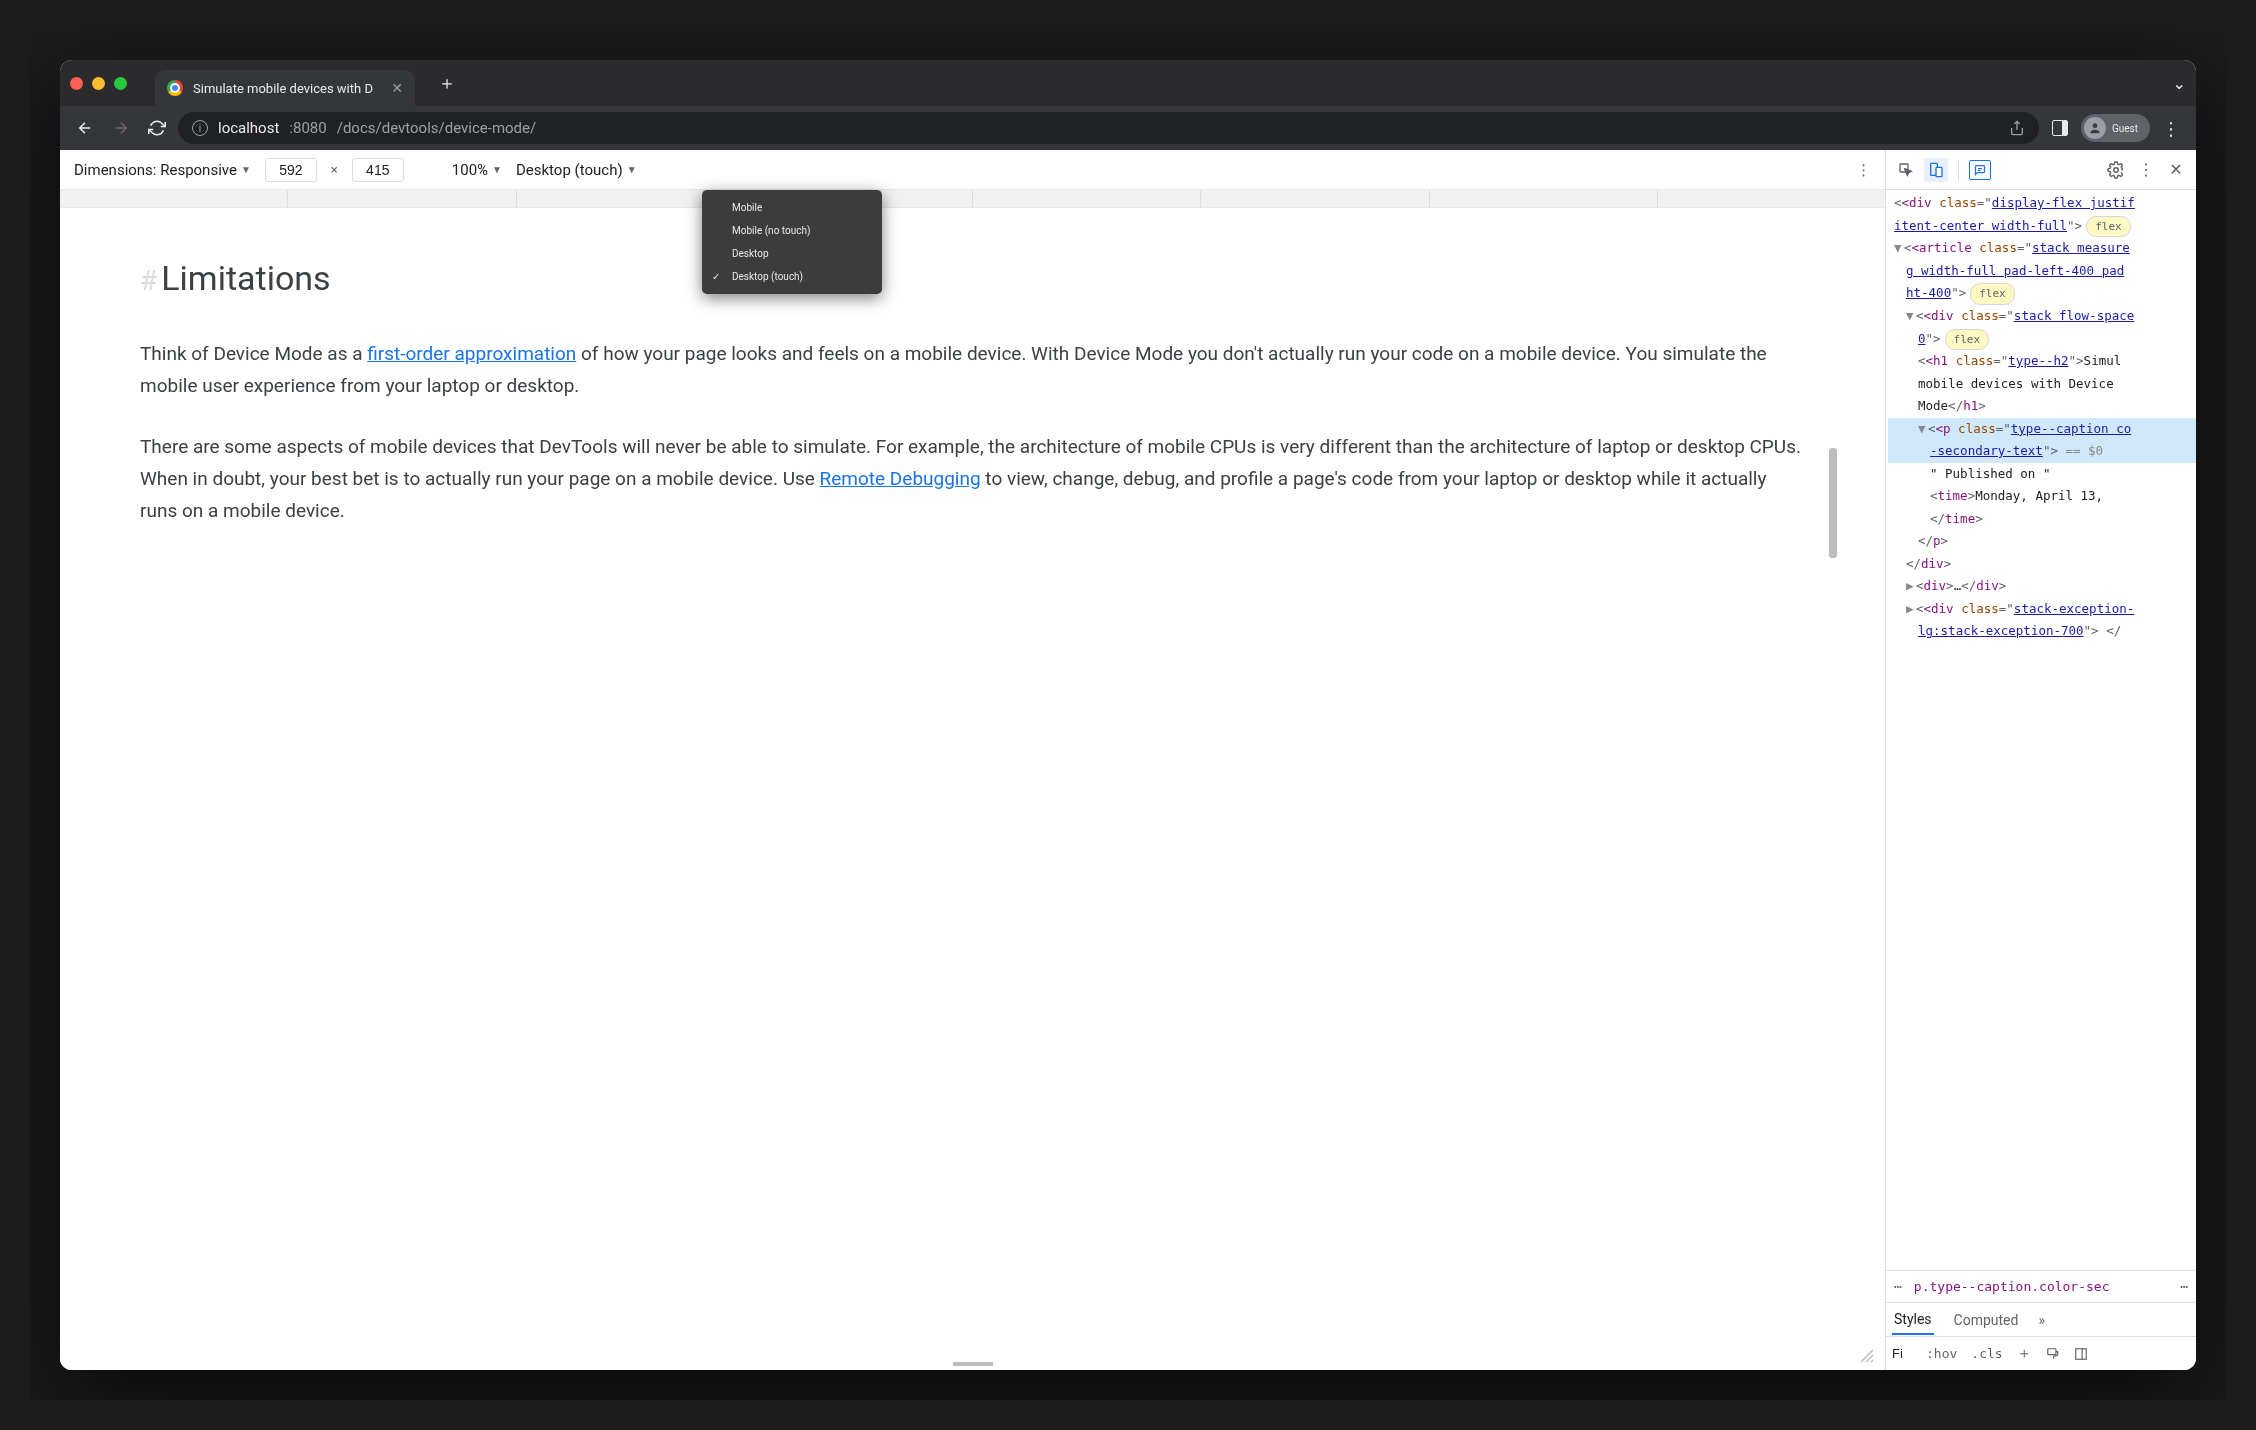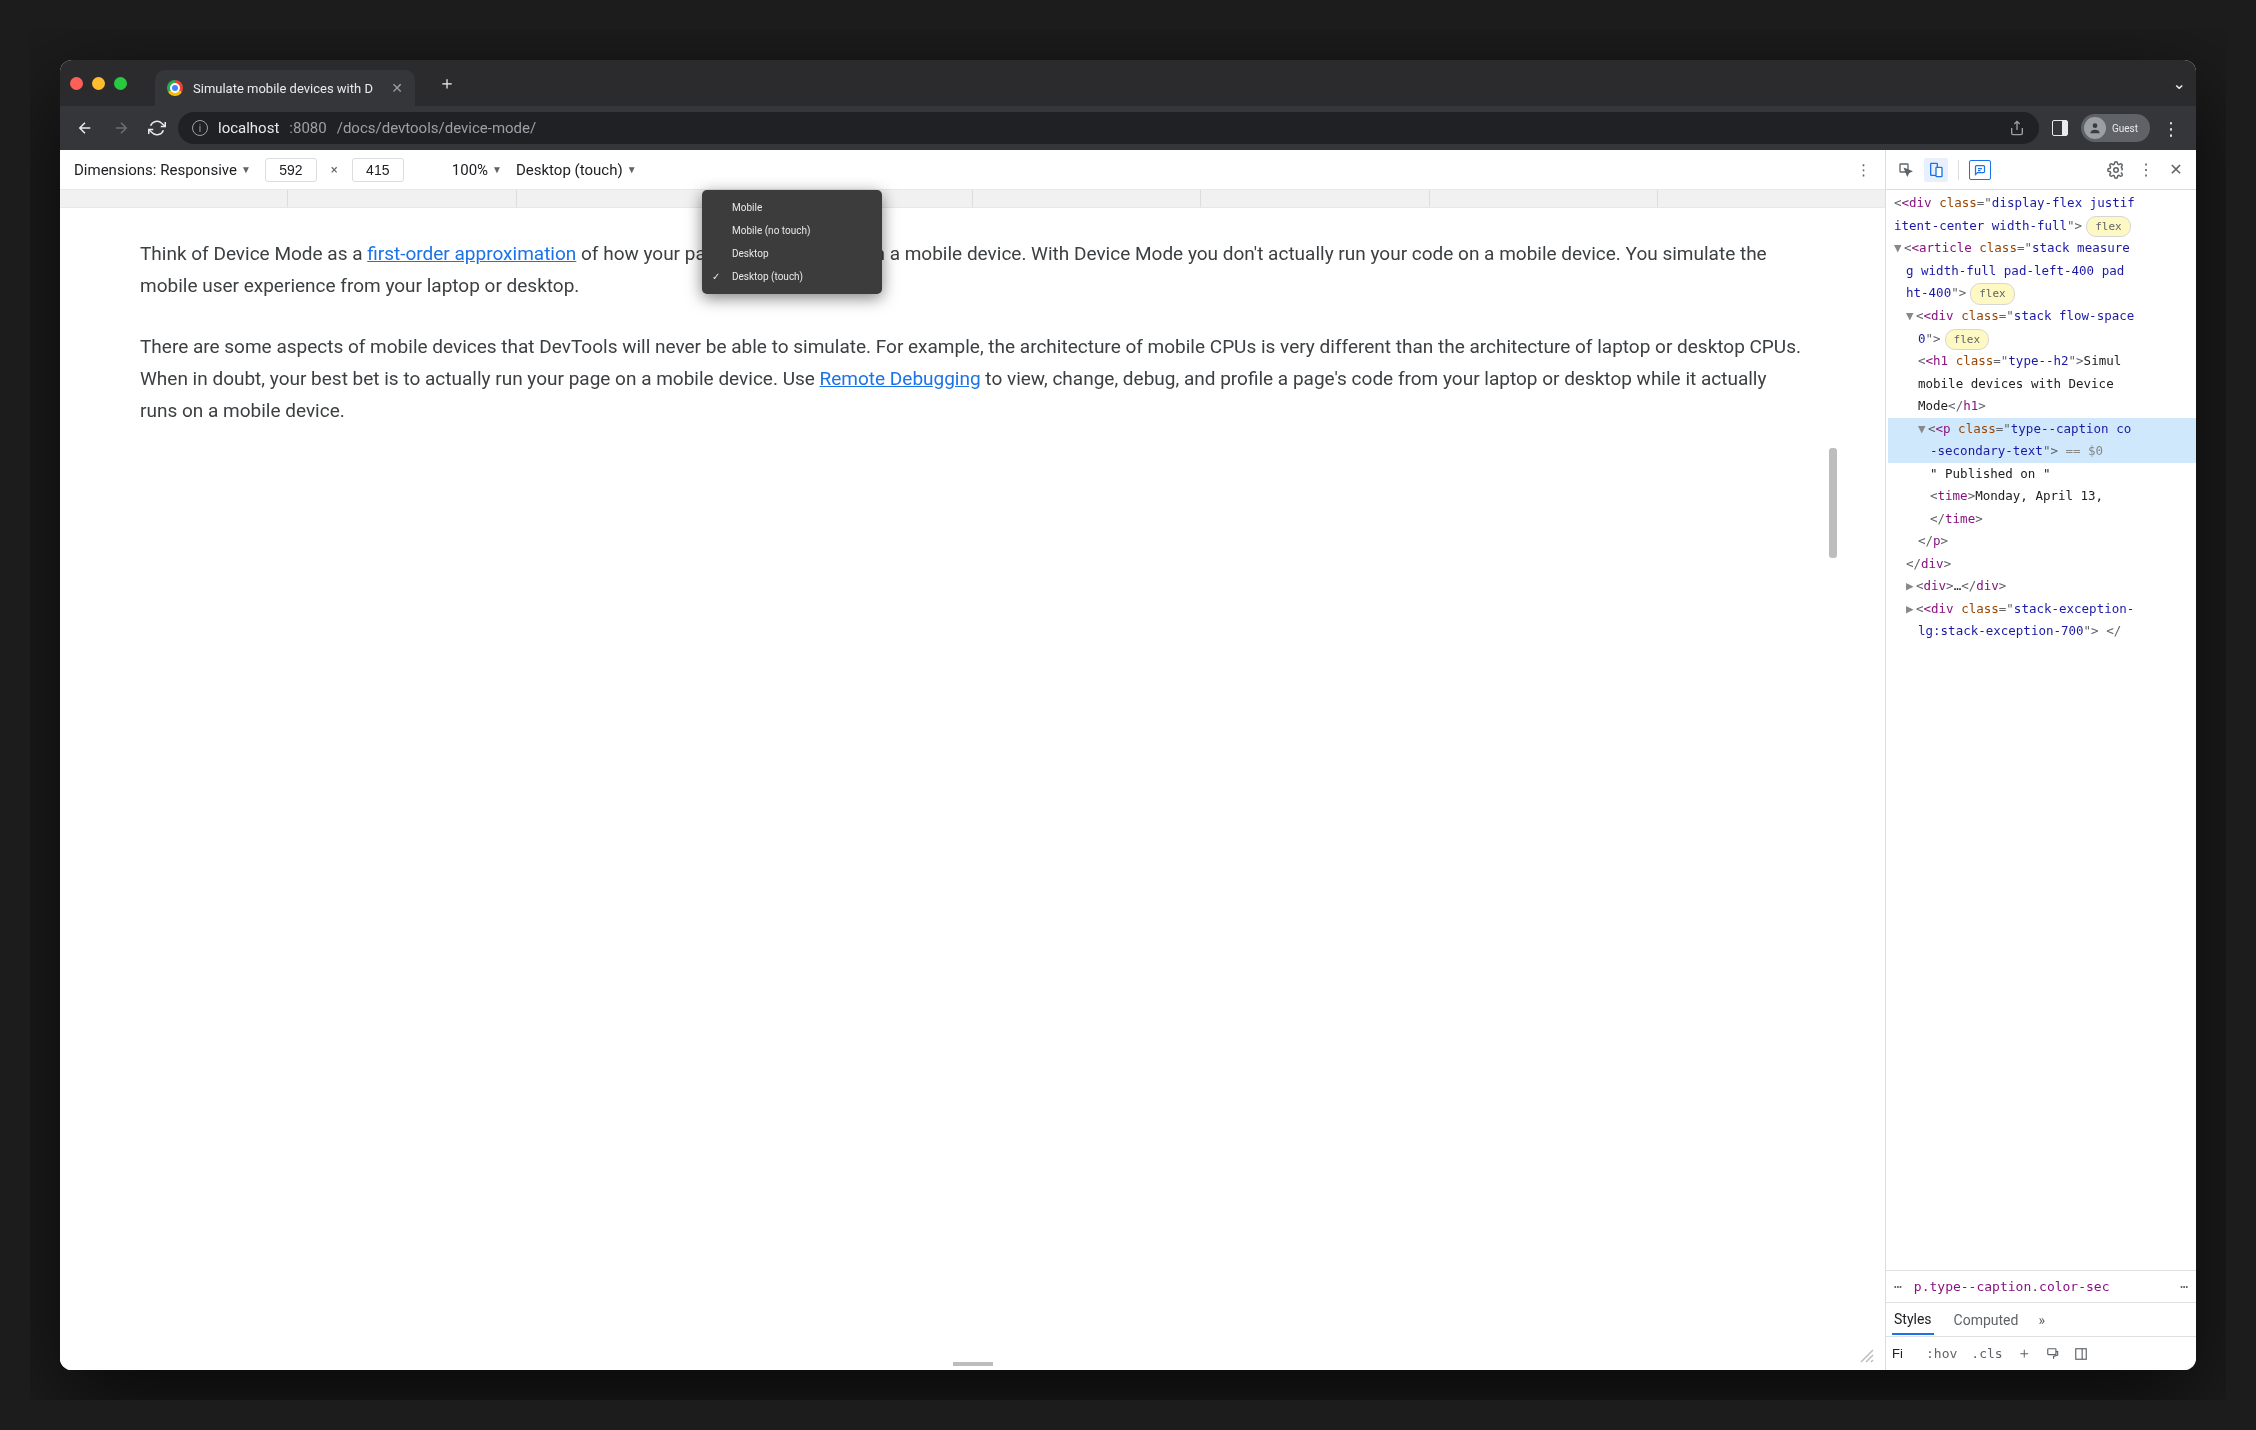--- a/index.html
+++ b/index.html
@@ -70,21 +70,21 @@
 .dt-toolbar{ height:40px; border-bottom:1px solid #dadce0; display:flex; align-items:center; padding:0 8px; gap:6px;}
 .dt-ico { width:24px; height:24px; display:flex; align-items:center; justify-content:center; color:#5f6368; cursor:pointer; border-radius:3px;}
 .dt-ico.active{ color:#1a73e8; background:#e8f0fe; border-radius:2px;}
 .dt-ico.msg{ color:#1a73e8; border:1px solid #1a73e8; width:22px; height:20px; font-size:12px; border-radius:2px;}
 .dt-toolbar .sep{ width:1px; height:20px; background:#dadce0; margin:0 4px;}
 .dt-toolbar .flex{ margin-left:auto;}
 
 .dt-elements { flex:1; overflow:hidden; font-family:Menlo, Consolas, monospace; font-size:12.5px; line-height:1.8; color:#202124; padding:2px 0 0 2px;}
 .dt-elements .l{ white-space:nowrap;}
 .i1{padding-left:6px;} .i2{padding-left:18px;} .i3{padding-left:30px;} .i4{padding-left:42px;}
-.pn{color:#881280;} .an{color:#994500;} .av{color:#1a1aa6;} .ab{color:#5f6368;}
+.pn{color:#881280;} .an{color:#994500;} .av{color:#1a1aa6;text-decoration:underline;} .ab{color:#5f6368;}
 .badge{ display:inline-block; background:#fef9c3; border:1px solid #d6d6d6; border-radius:10px; padding:0 8px; font-size:11px; color:#5f6368; margin-left:4px;}
 .hl{ background:#cfe8fc;}
 .sel{color:#888;}
 .tw{ display:inline-block; width:10px; color:#888;}
 
 .dt-crumb{ height:32px; border-top:1px solid #e0e0e0; display:flex; align-items:center; padding:0 8px; font-size:13px; color:#5f6368; gap:12px; font-family:Menlo,monospace;}
 .dt-crumb .dots{cursor:pointer;}
 .dt-crumb .seg{color:#881280; overflow:hidden; text-overflow:ellipsis; white-space:nowrap; flex:1;}
 
 .dt-tabs{ height:34px; border-top:1px solid #e0e0e0; display:flex; align-items:center; font-size:14px; color:#5f6368; padding:0 6px; gap:18px;}
@@ -199,20 +199,21 @@
           <span></span>
           <span></span>
           <span></span>
           <span></span>
           <span></span>
           <span></span>
       </div>
 
       <div class="dm-viewport">
         <div class="content-card">
+          <h1><span class="hash">#</span><span>Limitations</span></h1>
           <p>
             <span>Think of Device Mode as a </span><a href="#">first-order approximation</a><span> of how your page looks and feels on a mobile device. With Device Mode you don't actually run your code on a mobile device. You simulate the mobile user experience from your laptop or desktop.</span>
           </p>
           <p>
             <span>There are some aspects of mobile devices that DevTools will never be able to simulate. For example, the architecture of mobile CPUs is very different than the architecture of laptop or desktop CPUs. When in doubt, your best bet is to actually run your page on a mobile device. Use </span><a href="#">Remote Debugging</a><span> to view, change, debug, and profile a page's code from your laptop or desktop while it actually runs on a mobile device.</span>
           </p>
         </div>
         <div class="vscroll"></div>
         <div class="resize-handle"></div>
         <div class="corner-resize">

